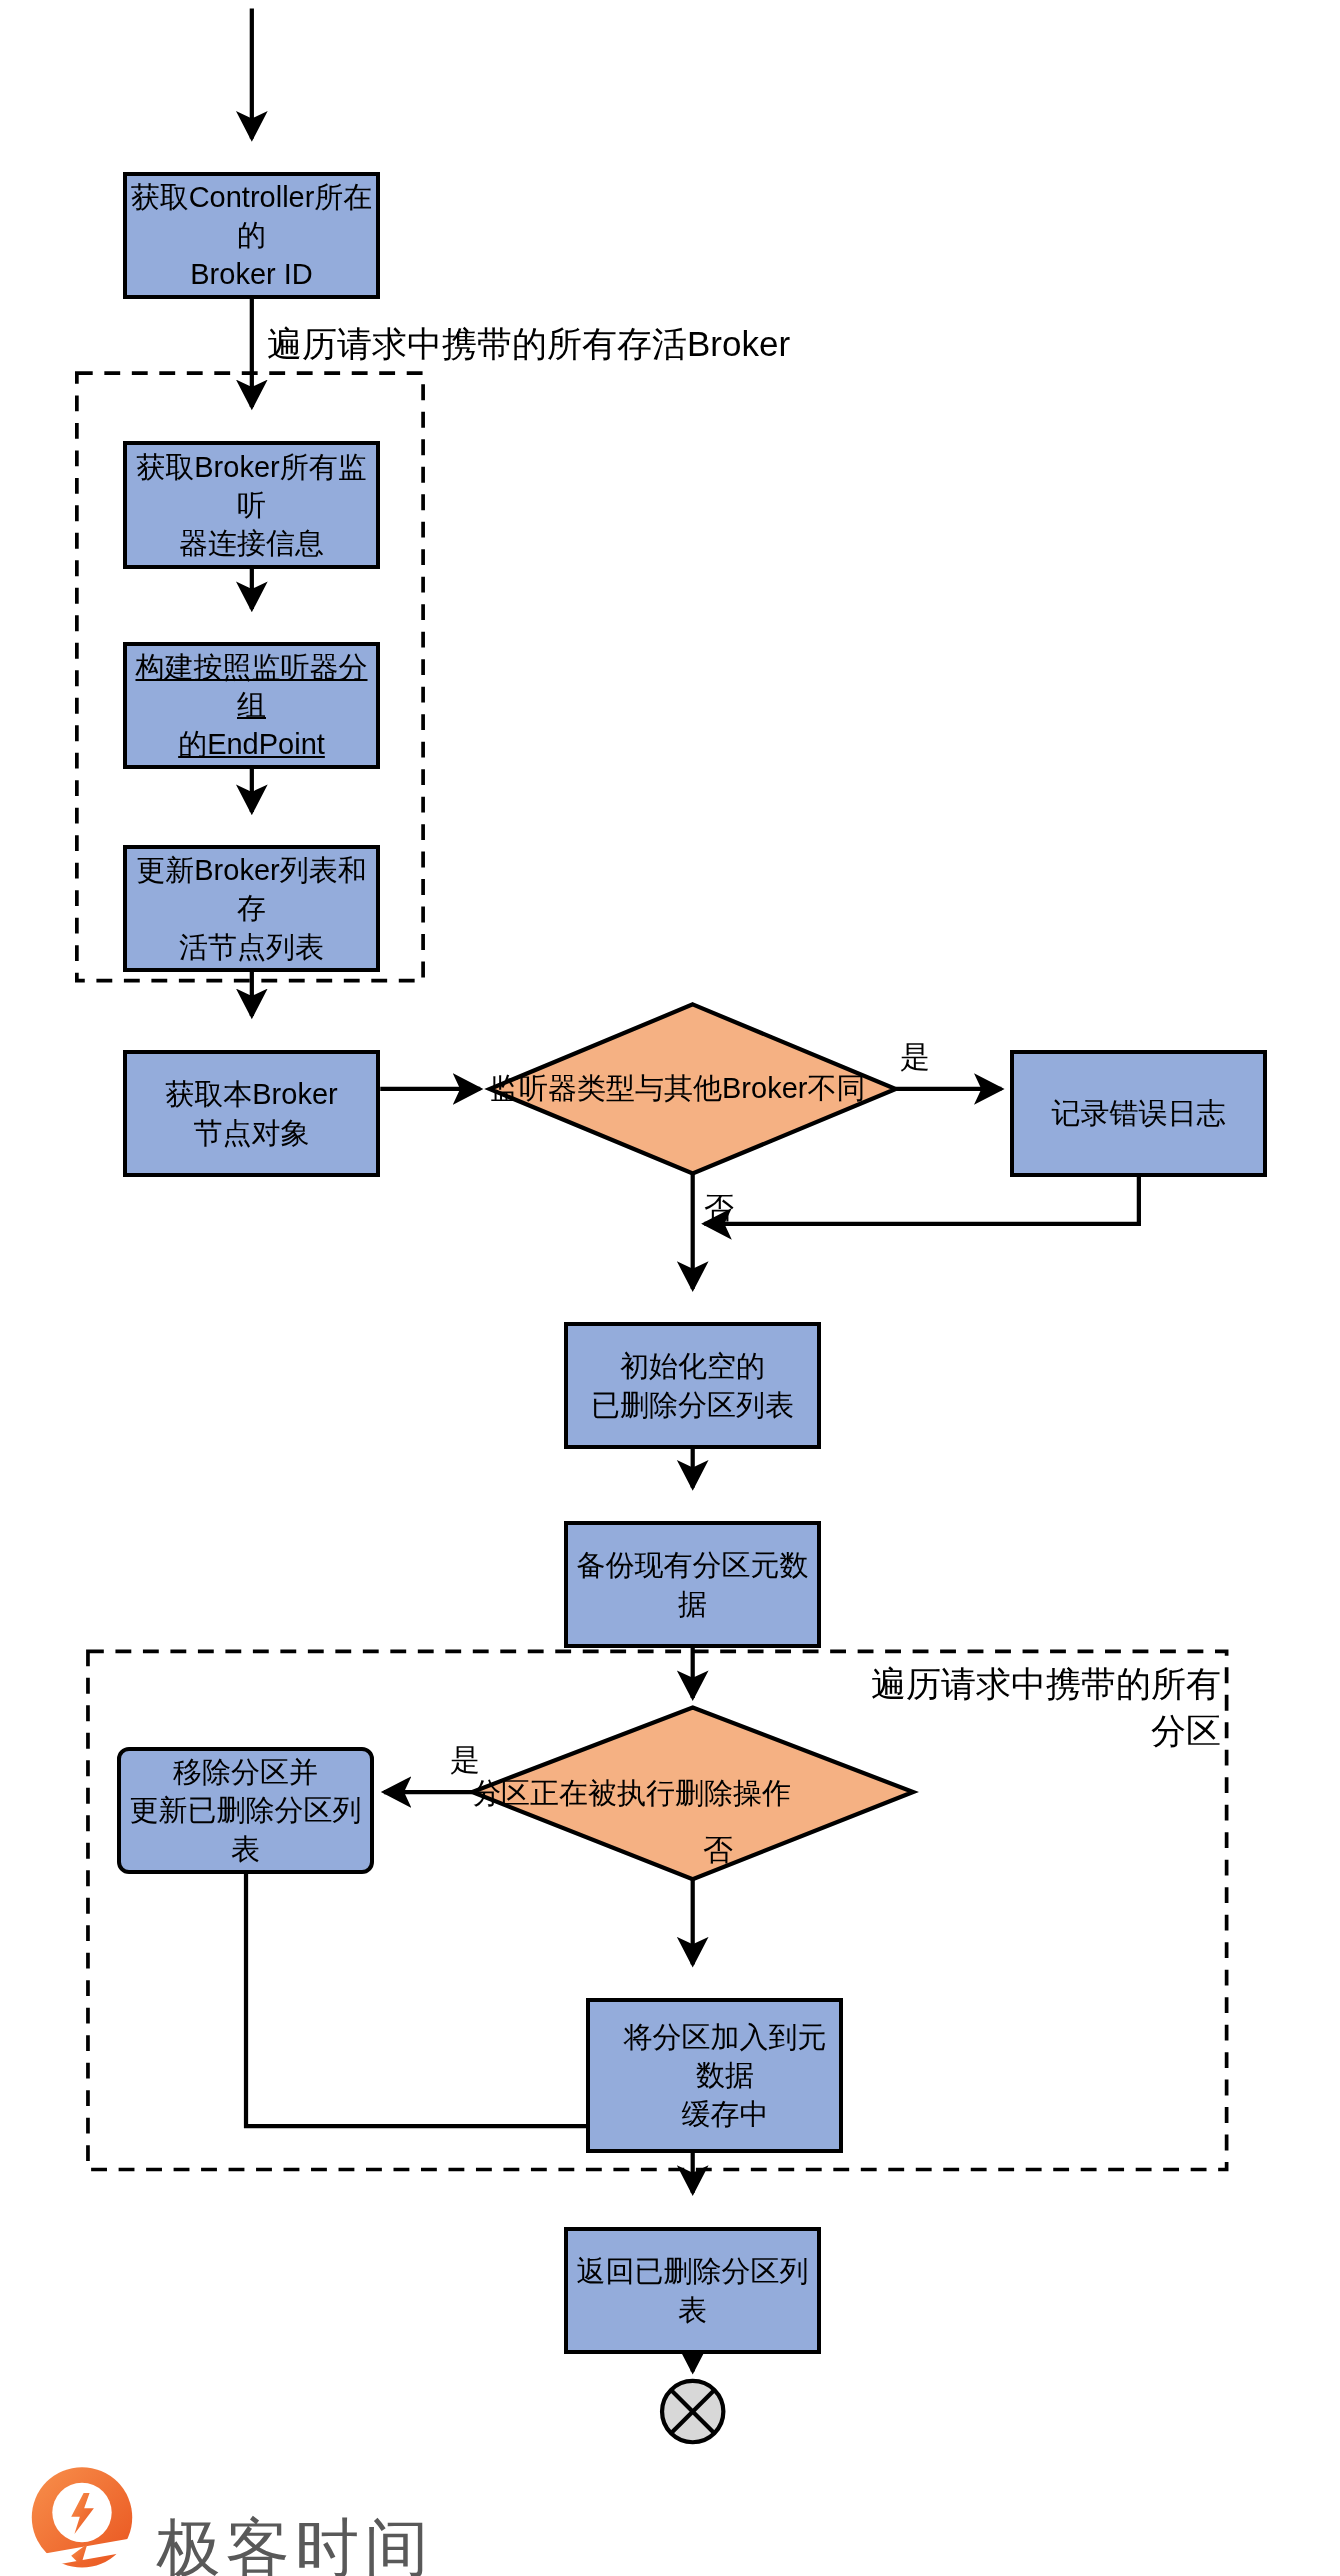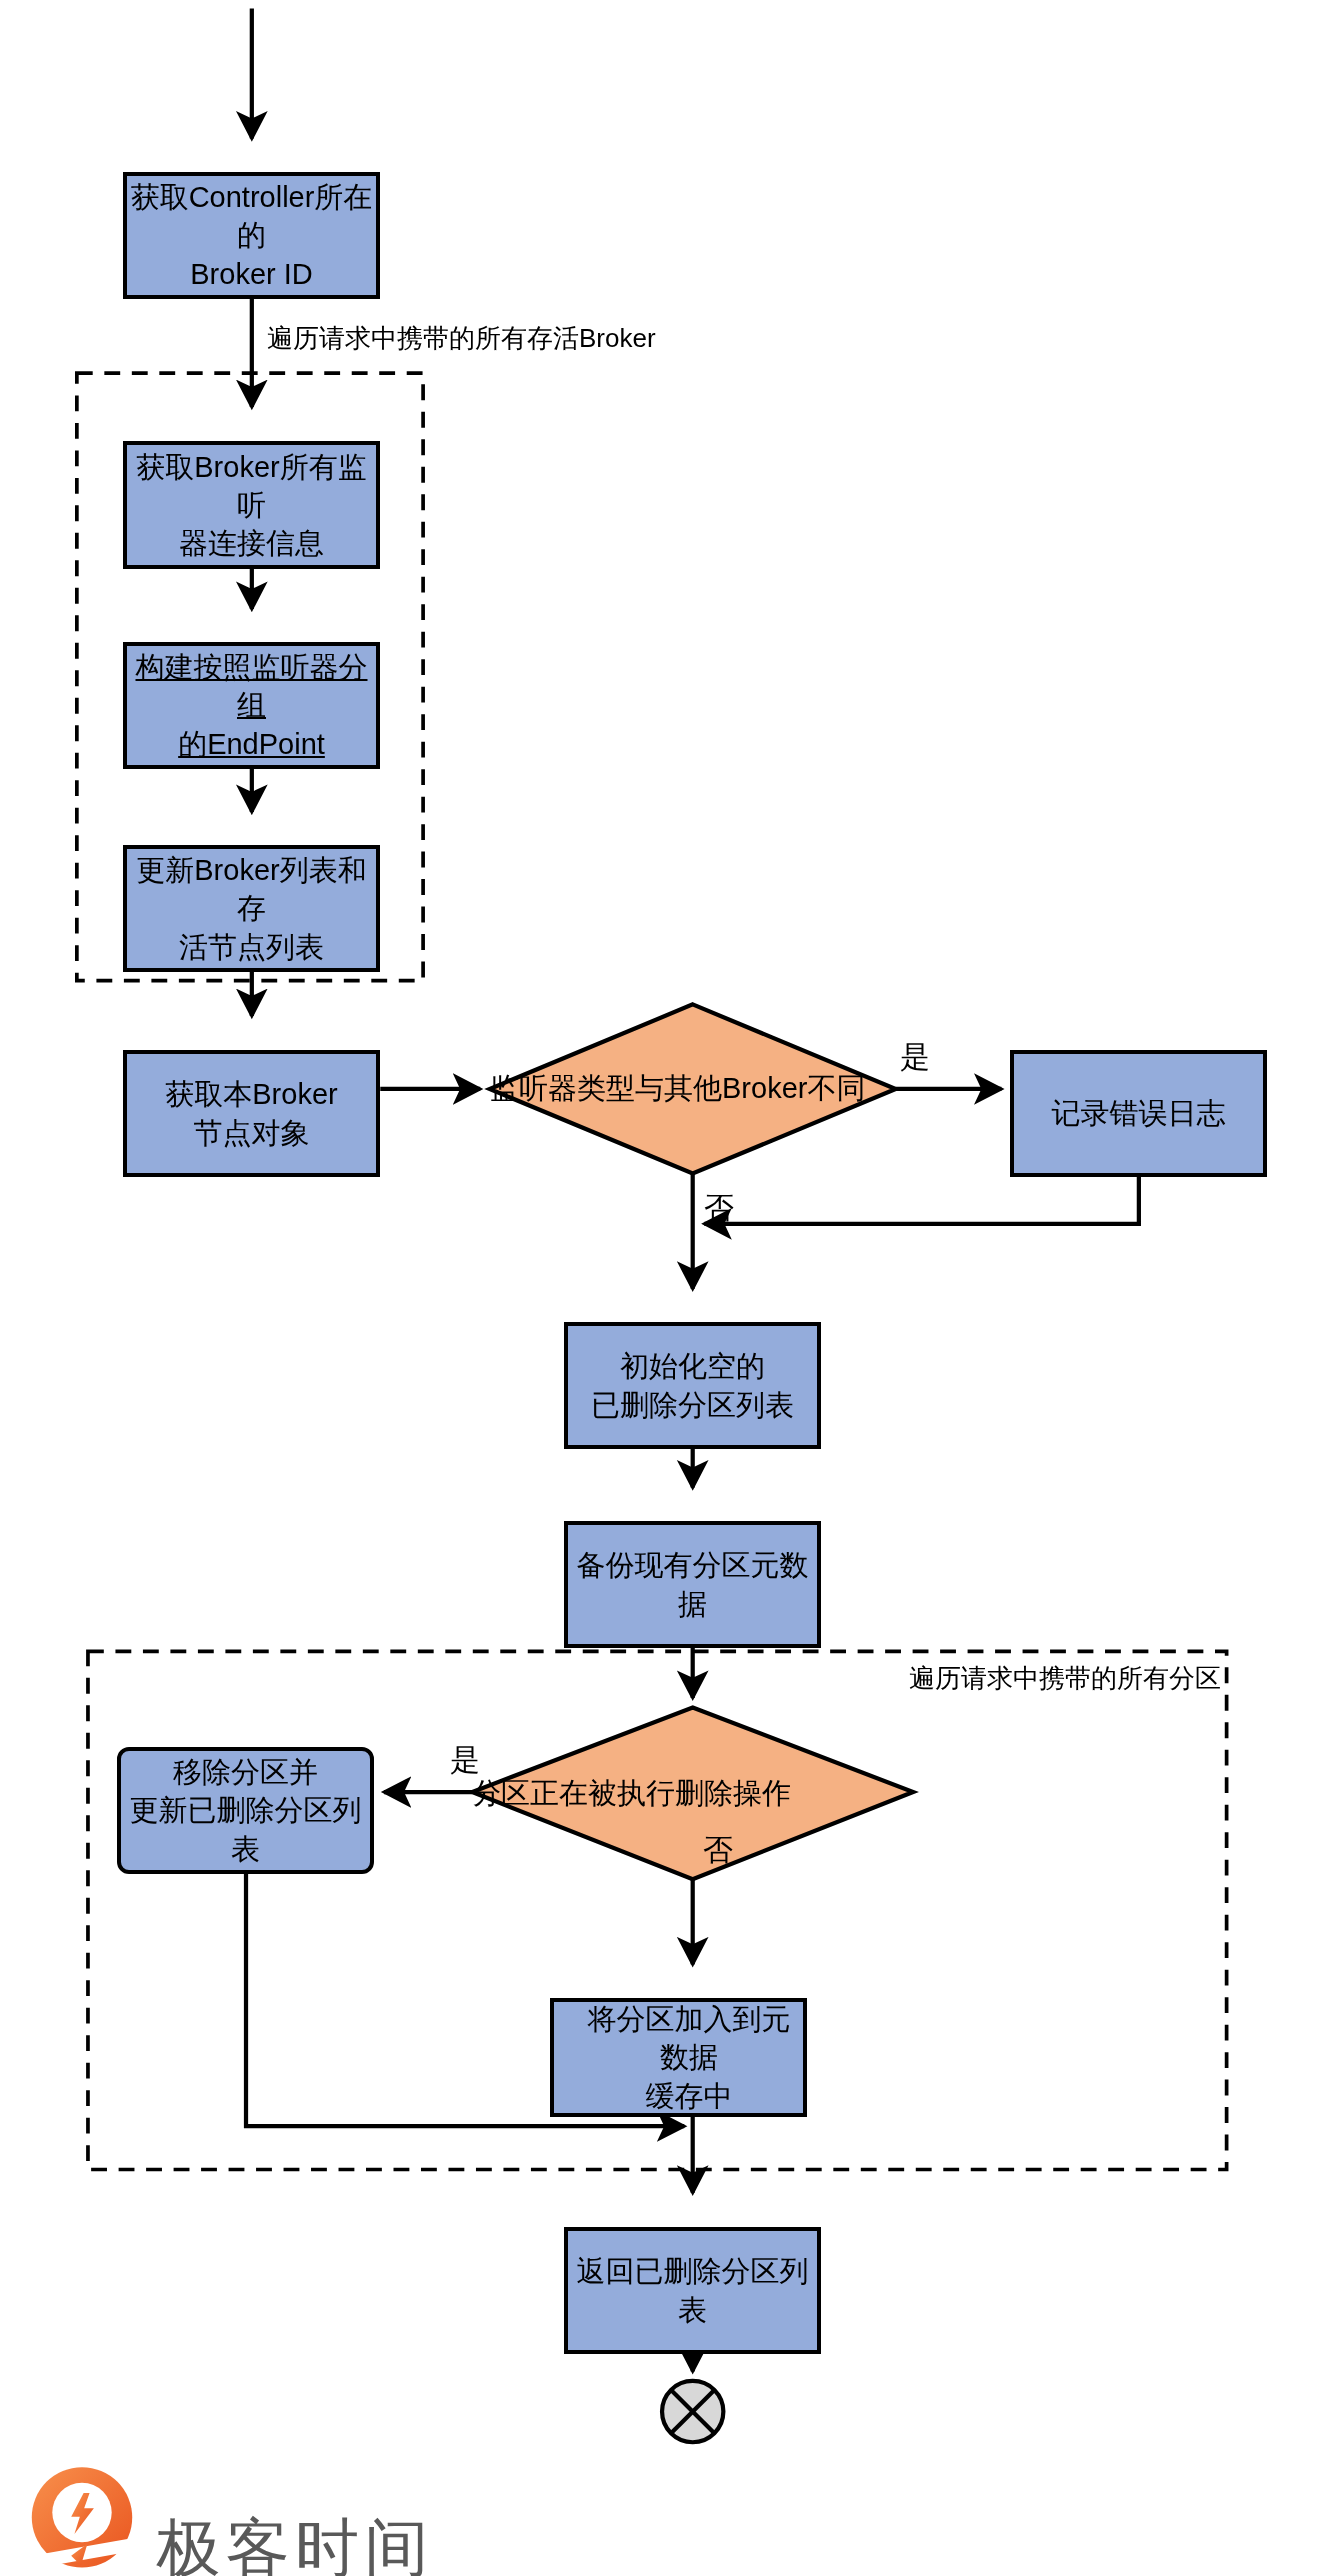--- a/index.html
+++ b/index.html
@@ -27,21 +27,21 @@
     position:absolute;box-sizing:border-box;border:4.8px solid var(--line-color);
     background:var(--process-fill);display:flex;align-items:center;justify-content:center;margin-top:24px;
   }
   .node-label,.diamond-label-text{
     white-space:pre-line;text-align:center;font-size:29px;line-height:1.32;color:#000;
   }
   .diamond-label{
     position:absolute;display:flex;align-items:center;justify-content:flex-start;
   }
   .branch-label{position:absolute;font-size:30px;color:#000;}
-  .region-label{position:absolute;font-size:26px;color:#000;}
+  .region-label{position:absolute;font-size:35px;color:#000;}
   .region-label.right{text-align:right;}
   .logo{position:absolute;left:27.5px;top:2458px;display:flex;align-items:center;}
   .logo-icon{position:absolute;left:0;top:7.4px;width:108px;height:108px;}
   .logo-text{
     position:absolute;left:129px;top:27.5px;font-size:64px;letter-spacing:5.3px;
     color:var(--logo-text-color);font-weight:500;white-space:nowrap;margin-top:19px;
   }
 </style>
 </head>
 <body>
@@ -123,21 +123,21 @@
 
   <div class="node" style="left:564px;top:1497px;width:257px;height:127px;">
     <span class="node-label">备份现有分区元数据</span>
   </div>
 
   <div class="node" style="left:117px;top:1723px;width:257px;height:127px;border-radius:12px;">
     <span class="node-label">移除分区并
 更新已删除分区列表</span>
   </div>
 
-  <div class="node" style="left:550px;top:1974px;width:257px;height:119px;padding-left:21px;">
+  <div class="node" style="left:586px;top:1974px;width:257px;height:155px;padding-left:21px;">
     <span class="node-label">将分区加入到元数据
 缓存中</span>
   </div>
 
   <div class="node" style="left:564px;top:2203px;width:257px;height:127px;">
     <span class="node-label">返回已删除分区列表</span>
   </div>
 
   <div class="diamond-label" style="left:490px;top:1004px;width:406px;height:169px;">
     <span class="diamond-label-text">监听器类型与其他Broker不同</span>

